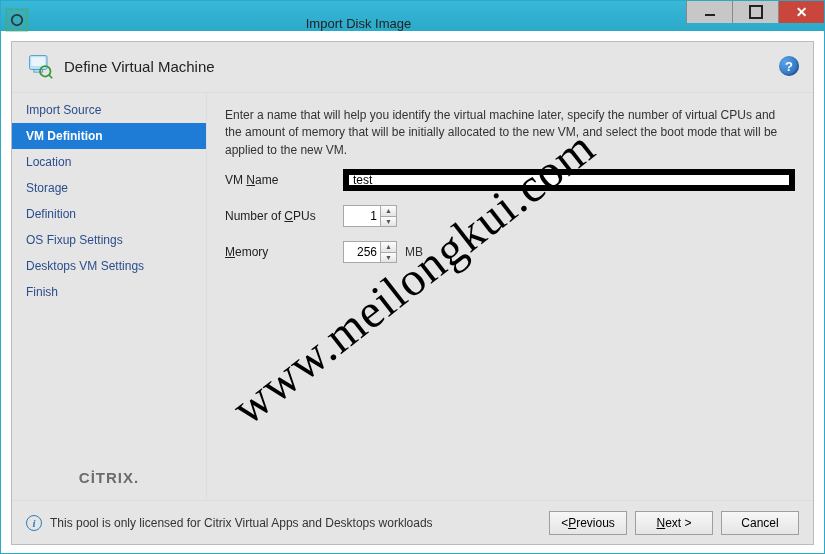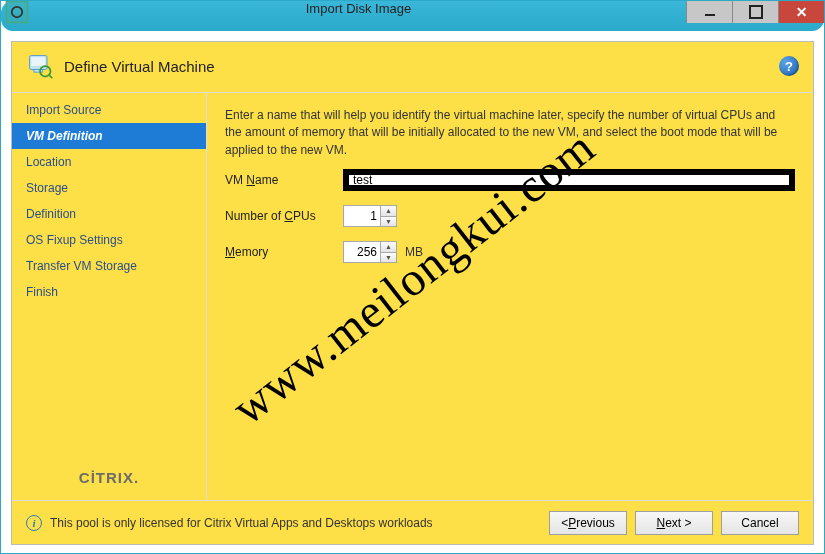--- a/index.html
+++ b/index.html
@@ -10,24 +10,23 @@
       width: 825px;
       height: 554px;
       overflow: hidden;
       border: 1px solid #2aa9c9;
     }
     
     .titlebar {
       height: 30px;
       background: linear-gradient(#3ab7d8, #2aa9c9);
       display: flex;
-      align-items: flex-start;
+      align-items: flex-end;
       color: #fff;
       position: relative;
-      border-radius: 12px;
     }
     .titlebar .sysmenu {
       width: 28px; height: 22px;
       display:flex;align-items:center;justify-content:center;
       margin-left:2px;
       color:#333;
       font-size:14px;
     }
     .titlebar .title {
       flex:1;
@@ -60,21 +59,21 @@
       padding:10px 10px 8px 10px;
       height:calc(100% - 30px);
       display:flex;
       flex-direction:column;
     }
     .panel {
       border:1px solid #bbb;
       flex:1;
       display:flex;
       flex-direction:column;
-      background:#fde047;
+      background:#e5e5e5;
     }
     
     .header {
       display:flex;
       align-items:center;
       padding:10px 14px 12px 14px;
       border-bottom:1px solid #ddd;
     }
     .header-icon {
       width:28px;height:28px;margin-right:10px;position:relative;
@@ -105,21 +104,20 @@
     .step {
       padding:6px 14px;
       color:#2b4e8c;
       cursor:pointer;
       font-size:12px;
     }
     .step.active {
       background:#1e7cd6;
       color:#fff;
       font-weight:600;
-      font-style:italic;
     }
     .sidebar-spacer{flex:1;}
     .brand {
       padding:10px 14px 14px;
       font-size:15px;
       font-weight:700;
       color:#6c6c6c;
       letter-spacing:1px;
       text-align:center;
     }
@@ -253,21 +251,21 @@
 
     <div class="body">
 
       <div class="sidebar">
         <div class="step">Import Source</div>
         <div class="step active">VM Definition</div>
         <div class="step">Location</div>
         <div class="step">Storage</div>
         <div class="step">Definition</div>
         <div class="step">OS Fixup Settings</div>
-        <div class="step">Transfer VM Storage</div>
+        <div class="step">Desktops VM Settings</div>
         <div class="step">Finish</div>
         <div class="sidebar-spacer"></div>
         <div class="brand"><span>CİTRIX</span><span class="dot">.</span></div>
       </div>
 
       <div class="main">
         <div class="intro">Enter a name that will help you identify the virtual machine later, specify the number of virtual CPUs and the amount of memory that will be initially allocated to the new VM, and select the boot mode that will be applied to the new VM.</div>
 
         <div class="form-row">
           <div class="lbl">

